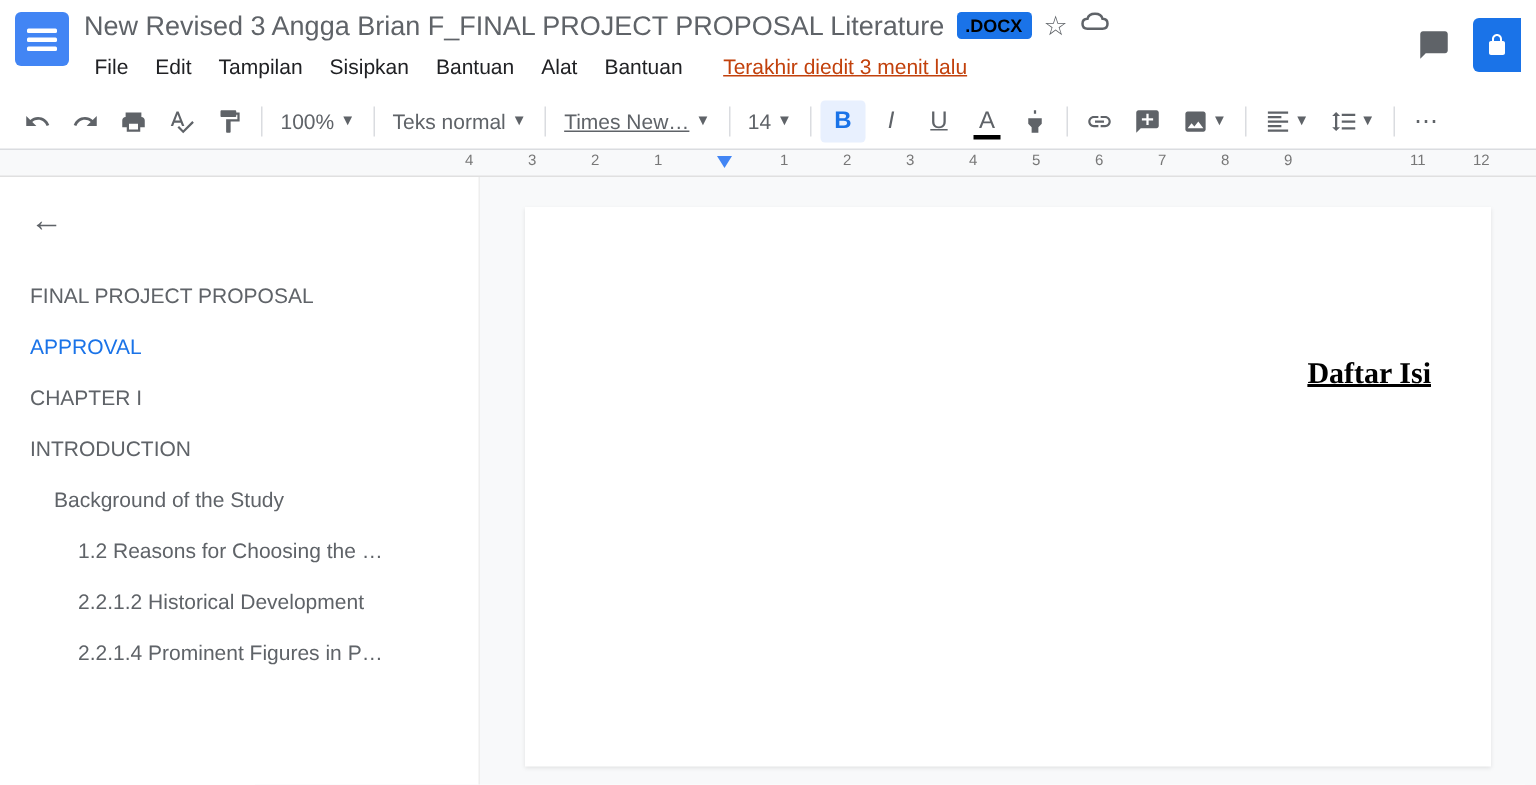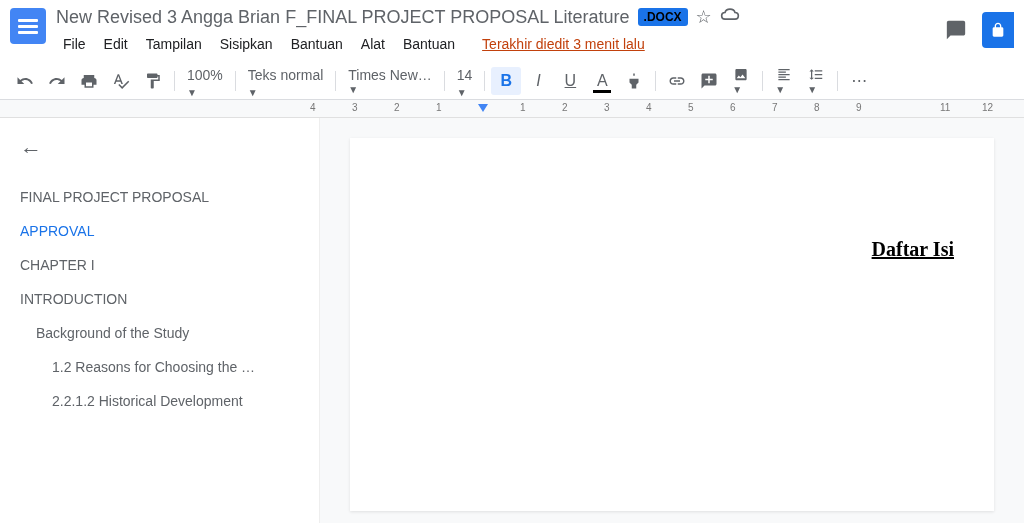--- a/index.html
+++ b/index.html
@@ -14,21 +14,21 @@
 .star-icon, .cloud-icon { color: #5f6368; font-size: 18px; cursor: pointer; }
 .menu-row { display: flex; gap: 4px; margin-top: 4px; align-items: center; }
 .menu-item { font-size: 14px; color: #202124; padding: 4px 7px; cursor: pointer; border-radius: 3px; }
 .last-edit { font-size: 14px; color: #c2410c; text-decoration: underline; margin-left: 16px; cursor: pointer; }
 .header-right { display: flex; align-items: center; gap: 12px; margin-left: auto; padding-top: 6px;}
 .comment-btn { width: 28px; height: 28px; display:flex; align-items:center; justify-content:center; cursor:pointer; color:#5f6368;}
 .share-btn { width: 32px; height: 36px; background: #1a73e8; border-radius: 4px 0 0 4px; display: flex; align-items: center; justify-content: center; cursor: pointer; }
 .toolbar { display: flex; align-items: center; padding: 4px 10px; gap: 2px; border-bottom: 1px solid #dadce0; height: 38px; margin-top:6px;}
 .tb-btn { width: 30px; height: 28px; display: flex; align-items: center; justify-content: center; cursor: pointer; color: #5f6368; border-radius: 3px; font-size: 16px;}
 .tb-sep { width: 1px; height: 20px; background: #dadce0; margin: 0 4px; }
-.tb-drop { display: flex; align-items: flex-start; gap: 4px; padding: 0 6px; height: 28px; cursor: pointer; color: #5f6368; font-size: 14px; border-radius: 3px; flex-direction: column;}
+.tb-drop { display: flex; align-items: center; gap: 4px; padding: 0 6px; height: 28px; cursor: pointer; color: #5f6368; font-size: 14px; border-radius: 3px;}
 .tb-caret { font-size: 10px; color: #5f6368; }
 .bold-active { background: #e8f0fe; color: #1a73e8; font-weight: bold;}
 .ruler { height: 18px; background: #f8f9fa; position: relative; border-bottom: 1px solid #e0e0e0; font-size: 9px; color: #888; overflow:hidden; padding-left: 310px;}
 .ruler-inner { position: relative; height: 100%; display:flex; align-items:center;}
 .ruler-mark { position: absolute; top: 2px; font-size: 10px; color: #777; }
 .ruler-indent { position: absolute; left: 168px; top: 4px; width: 0; height: 0; border-left: 5px solid transparent; border-right: 5px solid transparent; border-top: 8px solid #4285f4; }
 .body-area { display: flex; height: calc(523px - 110px); }
 .outline { width: 320px; padding: 16px 10px 16px 20px; overflow: hidden; border-right: 1px solid #eee;}
 .back-arrow { color: #5f6368; font-size: 22px; cursor: pointer; margin-bottom: 20px; display:inline-block;}
 .outline-item { font-size: 14px; color: #5f6368; padding: 9px 0; cursor: pointer; white-space: nowrap; overflow: hidden; text-overflow: ellipsis; }
@@ -212,20 +212,21 @@
   <div class="outline">
     <span class="back-arrow">←</span>
     <div id="outline-list">
         <div class="outline-item l0">FINAL PROJECT PROPOSAL</div>
         <div class="outline-item l0 active">APPROVAL</div>
         <div class="outline-item l0">CHAPTER I</div>
         <div class="outline-item l0">INTRODUCTION</div>
         <div class="outline-item l1">Background of the Study</div>
         <div class="outline-item l2">1.2 Reasons for Choosing the …</div>
         <div class="outline-item l2">2.2.1.2 Historical Development</div>
+        <div class="outline-item l2">2.2.1.4 Prominent Figures in P…</div>
       </div>
   </div>
   <div class="doc-area">
     <div class="page">
       <div class="page-title">Daftar Isi</div>
     </div>
   </div>
 </div>
 
 </body></html>

